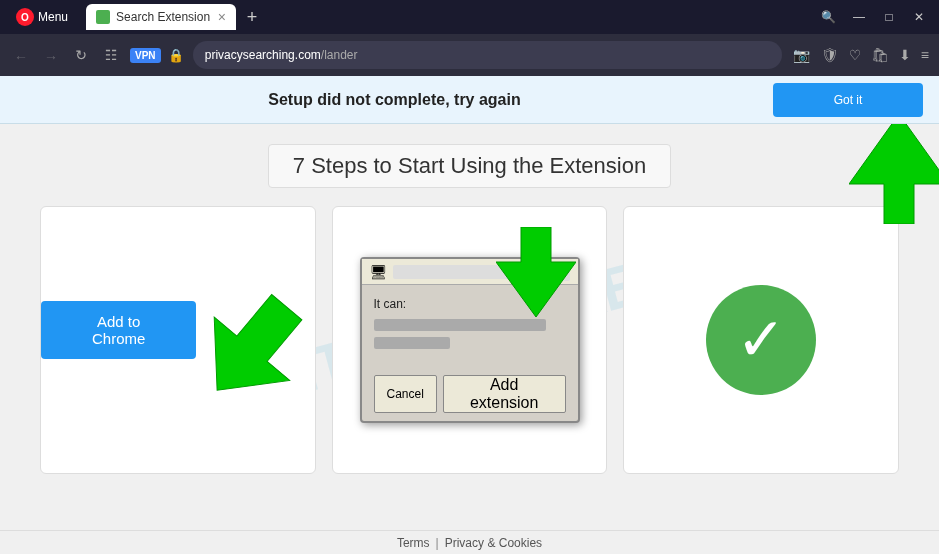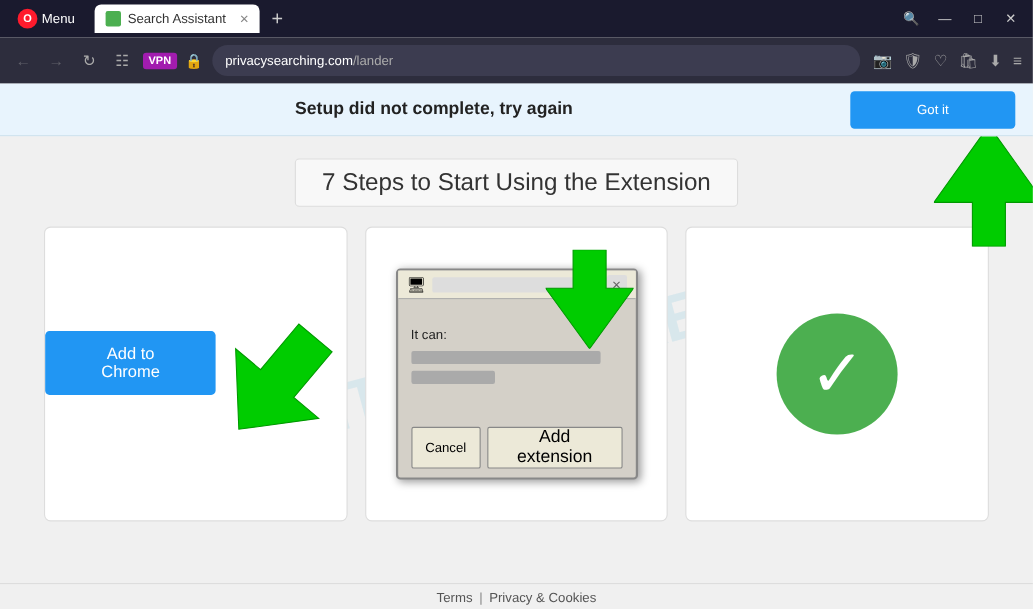--- a/index.html
+++ b/index.html
@@ -50,21 +50,21 @@
       height: 42px;
       display: flex;
       align-items: center;
       padding: 0 10px;
       gap: 8px;
       flex-shrink: 0;
     }
     .nav-btn { color: #aaa; cursor: pointer; width: 22px; height: 22px; display:flex; align-items:center; justify-content:center; font-size:14px; }
     .nav-btn.disabled { opacity: 0.4; }
     .vpn-badge {
-      background: #a21caf; color: #fff; font-size: 10px; font-weight: bold;
+      background: #3b82f6; color: #fff; font-size: 10px; font-weight: bold;
       padding: 2px 5px; border-radius: 3px; cursor: pointer;
     }
     .lock-icon { color: #aaa; font-size: 13px; }
     .url-bar {
       flex: 1; background: #3c3c50; border-radius: 20px; height: 28px;
       display: flex; align-items: center; padding: 0 12px;
       color: #fff; font-size: 12px;
     }
     .url-text { color: #fff; font-size: 12px; }
     .url-highlight { color: #aaa; }
@@ -134,21 +134,21 @@
       background: #d4d0c8; border: 2px solid #888; border-radius: 4px;
       width: 220px; padding: 0; box-shadow: 2px 2px 8px rgba(0,0,0,0.4);
     }
     .dialog-title-bar {
       background: #ece9d8; border-bottom: 1px solid #aaa;
       display: flex; align-items: center; padding: 4px 8px; height: 26px;
     }
     .dialog-icon { font-size: 14px; margin-right: 6px; }
     .dialog-title-text { flex: 1; font-size: 11px; color: #888; background: #ddd; height: 14px; border-radius: 2px; }
     .dialog-close { cursor: pointer; font-size: 14px; color: #666; width: 18px; height: 18px; background: #ddd; display:flex; align-items:center; justify-content:center; border-radius: 2px; }
-    .dialog-body { padding: 25px 12px; }
+    .dialog-body { padding: 12px 12px; }
     .dialog-label { font-size: 12px; color: #222; margin-bottom: 8px; }
     .dialog-line { background: #aaa; height: 12px; border-radius: 2px; margin-bottom: 6px; }
     .dialog-line-long { width: 90%; }
     .dialog-buttons { display: flex; gap: 6px; padding: 8px 12px; }
     .dialog-cancel { background: #ece9d8; border: 1px solid #888; padding: 4px 12px; font-size: 12px; cursor: pointer; border-radius: 2px; }
     .dialog-add { background: #ece9d8; border: 1px solid #888; padding: 0 10px; font-size: 16px; cursor: pointer; border-radius: 2px; }
 
     
     .check-circle {
       width: 110px; height: 110px; background: #4CAF50; border-radius: 50%;
@@ -180,21 +180,21 @@
     <div class="opera-menu">
       <div class="opera-logo">
         <span style="color:#fff;font-size:10px;font-weight:bold;">O</span>
       </div>
       <span>Menu</span>
     </div>
 
     <div class="tab-bar">
       <div class="tab-item">
         <div class="tab-favicon"></div>
-        <span style="font-size:12px;">Search Assistant</span>
+        <span style="font-size:12px;">Search Extension</span>
         <span class="tab-close">×</span>
       </div>
       <div class="new-tab-btn">+</div>
     </div>
 
     <div class="window-controls">
       <div class="win-btn">🔍</div>
       <div class="win-btn">—</div>
       <div class="win-btn">□</div>
       <div class="win-btn">✕</div>

